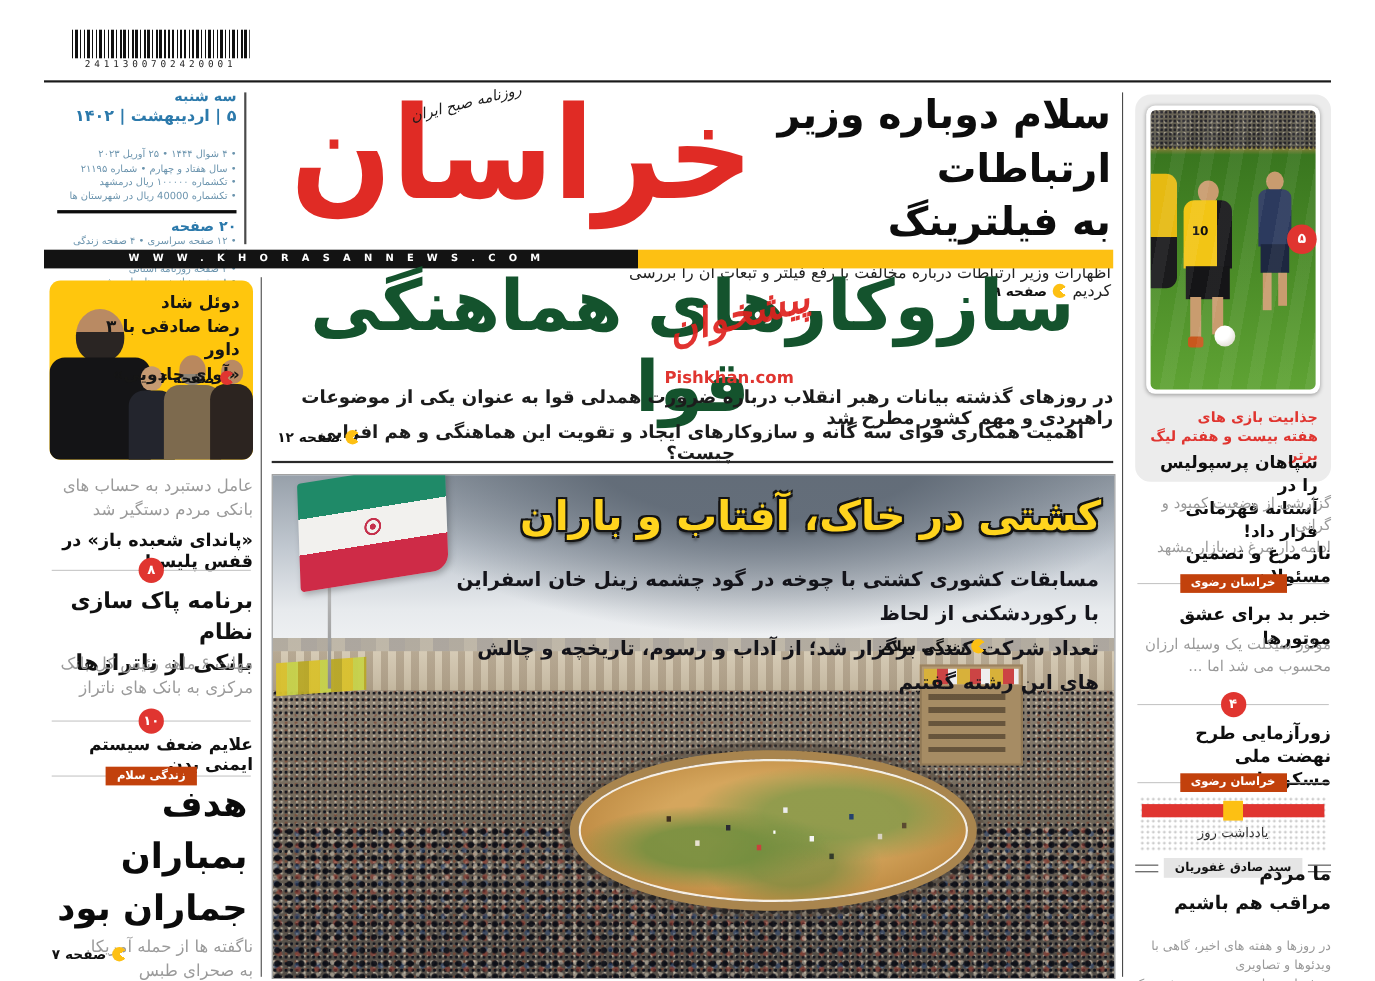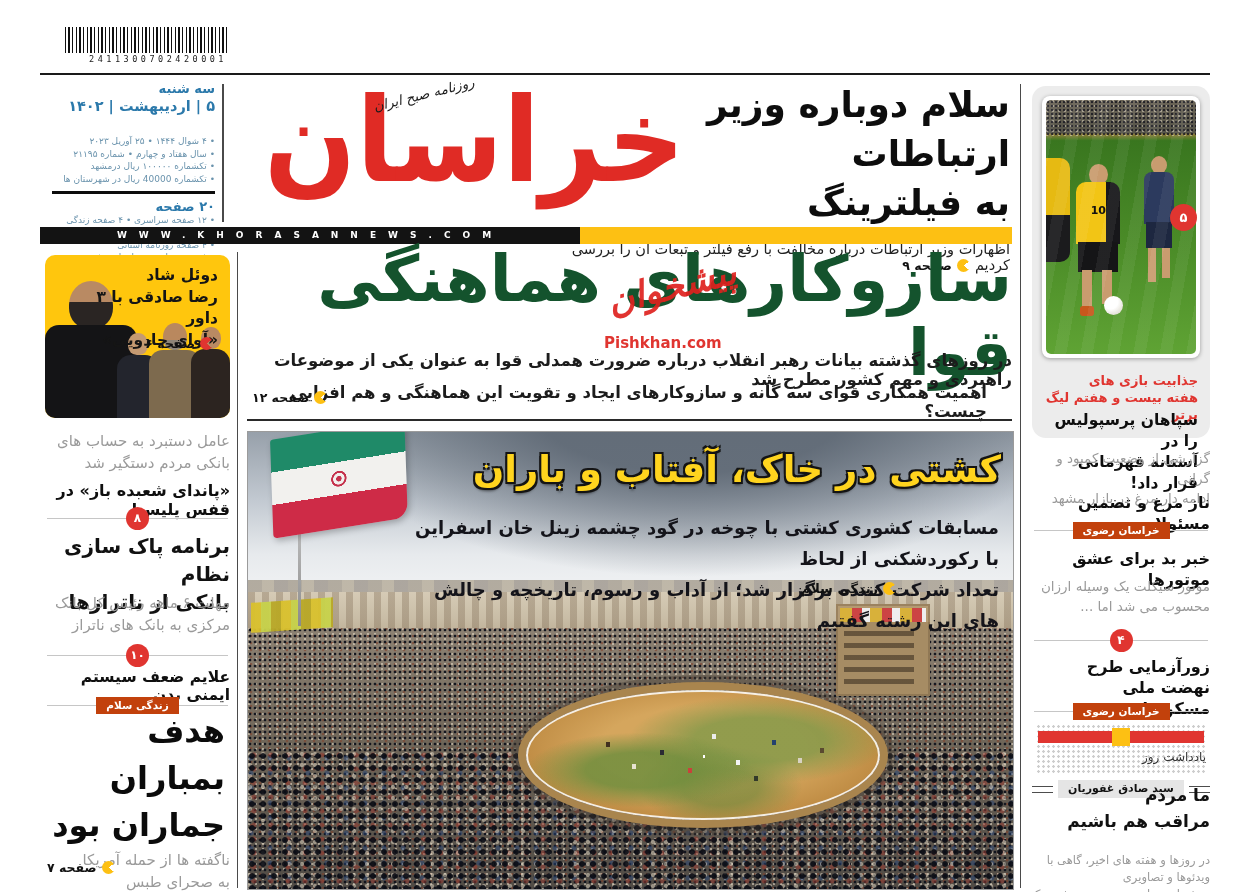--- a/index.html
+++ b/index.html
@@ -1,20 +1,20 @@
 <!DOCTYPE html>
 <html lang="fa"><head>
 <meta charset="utf-8">
 <style>
   html,body{margin:0;padding:0}
   body{width:1250px;height:892px;position:relative;background:#fff;overflow:hidden;
        font-family:"DejaVu Sans",sans-serif;direction:rtl;color:#111}
   .abs{position:absolute}
   .right{text-align:right}
-  .center{text-align:right}
+  .center{text-align:center}
   .pre{white-space:pre-line}
   .ltr{direction:ltr}
 
   
   .pac{display:inline-block;width:13px;height:13px;border-radius:50%;
        background:conic-gradient(from 55deg,transparent 0 72deg,#fdc013 72deg 360deg);
        vertical-align:-2px;margin:0 5px}
   .pac.red{background:conic-gradient(from 55deg,transparent 0 72deg,#e03530 72deg 360deg)}
   .pagelbl{font-size:12.5px;font-weight:bold;color:#111}
 

